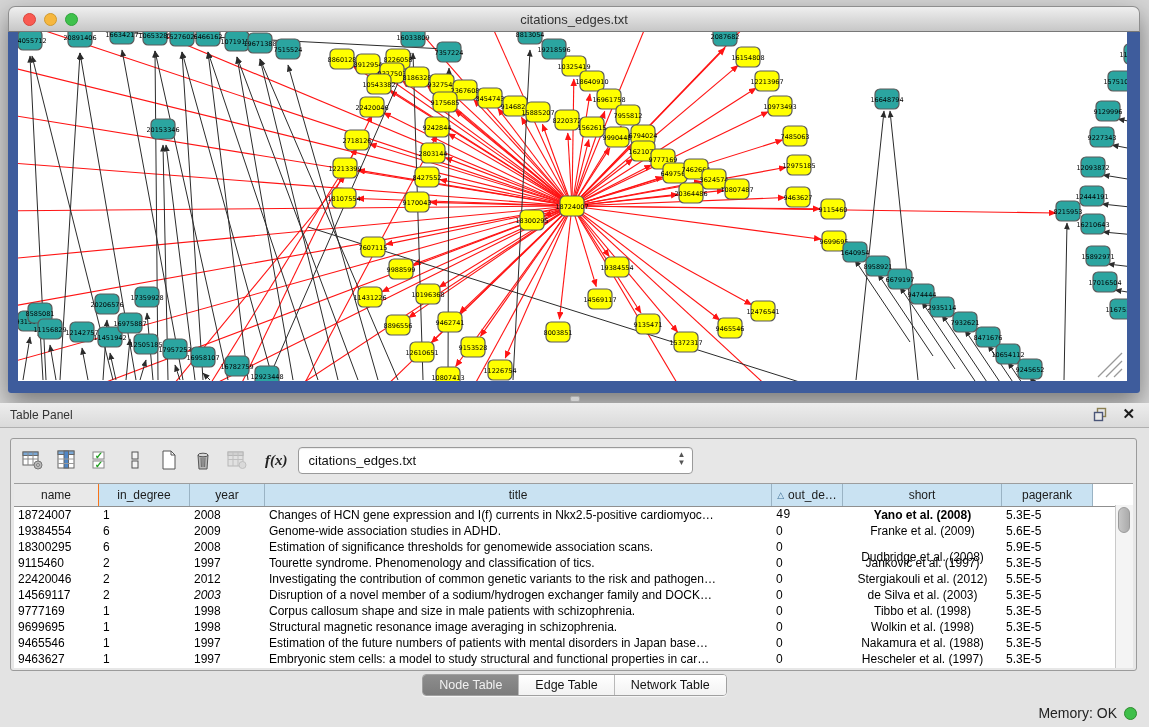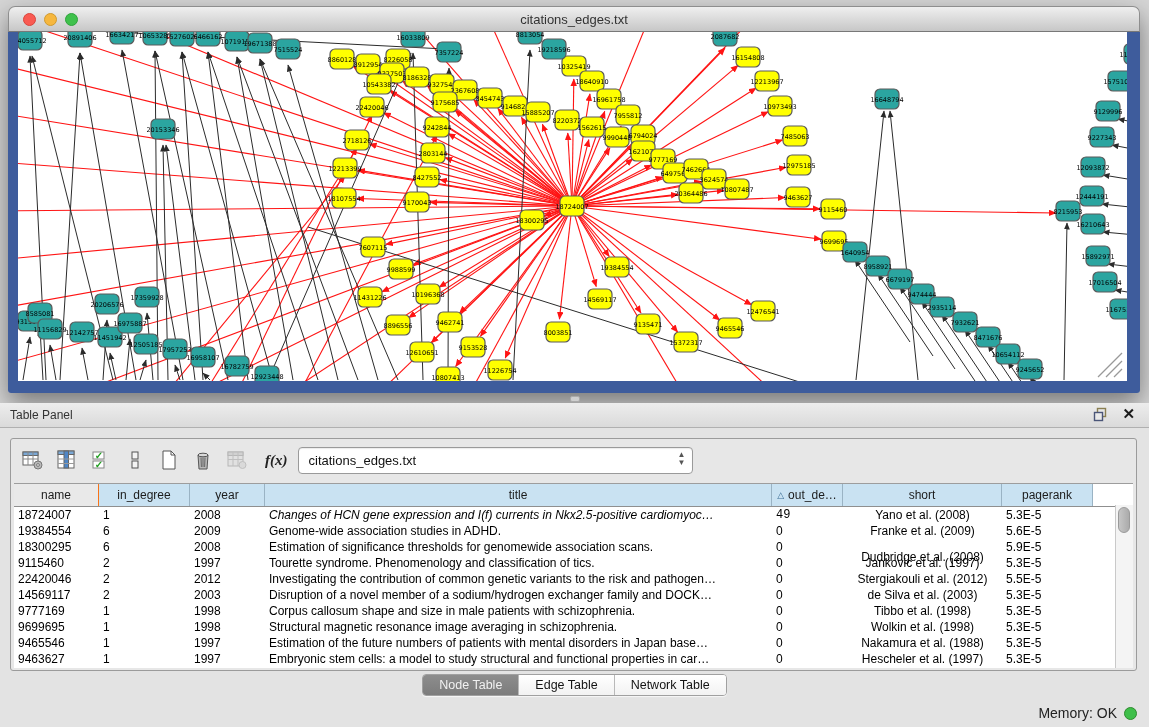--- a/index.html
+++ b/index.html
@@ -578,23 +578,23 @@
           </div>
           <div class="th" style="width: 91px;">
             <span>pagerank</span>
           </div>
         </div>
       <div class="rows" id="rows">
           <div class="tr">
             <div class="td" style="width: 85px;">18724007</div>
             <div class="td" style="width: 91px;">1</div>
             <div class="td" style="width: 75px;">2008</div>
-            <div class="td" style="width: 507px; font-style: italic;">Changes of HCN gene expression and I(f) currents in Nkx2.5-positive cardiomyoc…</div>
+            <div class="td" style="width: 507px;">Changes of HCN gene expression and I(f) currents in Nkx2.5-positive cardiomyoc…</div>
             <div class="td" style="width: 71px; font-family: Liberation Mono, monospace;">49</div>
-            <div class="td center" style="width: 159px;">Yano et al. (2008)</div>
+            <div class="td center" style="width: 159px; font-weight: bold;">Yano et al. (2008)</div>
             <div class="td" style="width: 91px;">5.3E-5</div>
           </div>
           <div class="tr">
             <div class="td" style="width: 85px;">19384554</div>
             <div class="td" style="width: 91px;">6</div>
             <div class="td" style="width: 75px;">2009</div>
             <div class="td" style="width: 507px;">Genome-wide association studies in ADHD.</div>
             <div class="td" style="width: 71px;">0</div>
             <div class="td center" style="width: 159px;">Franke et al. (2009)</div>
             <div class="td" style="width: 91px;">5.6E-5</div>
@@ -622,21 +622,21 @@
             <div class="td" style="width: 91px;">2</div>
             <div class="td" style="width: 75px;">2012</div>
             <div class="td" style="width: 507px;">Investigating the contribution of common genetic variants to the risk and pathogen…</div>
             <div class="td" style="width: 71px;">0</div>
             <div class="td center" style="width: 159px;">Stergiakouli et al. (2012)</div>
             <div class="td" style="width: 91px;">5.5E-5</div>
           </div>
           <div class="tr">
             <div class="td" style="width: 85px;">14569117</div>
             <div class="td" style="width: 91px;">2</div>
-            <div class="td" style="width: 75px;">2003</div>
+            <div class="td" style="width: 75px; font-style: italic;">2003</div>
             <div class="td" style="width: 507px;">Disruption of a novel member of a sodium/hydrogen exchanger family and DOCK…</div>
             <div class="td" style="width: 71px;">0</div>
             <div class="td center" style="width: 159px;">de Silva et al. (2003)</div>
             <div class="td" style="width: 91px;">5.3E-5</div>
           </div>
           <div class="tr">
             <div class="td" style="width: 85px;">9777169</div>
             <div class="td" style="width: 91px;">1</div>
             <div class="td" style="width: 75px;">1998</div>
             <div class="td" style="width: 507px;">Corpus callosum shape and size in male patients with schizophrenia.</div>

